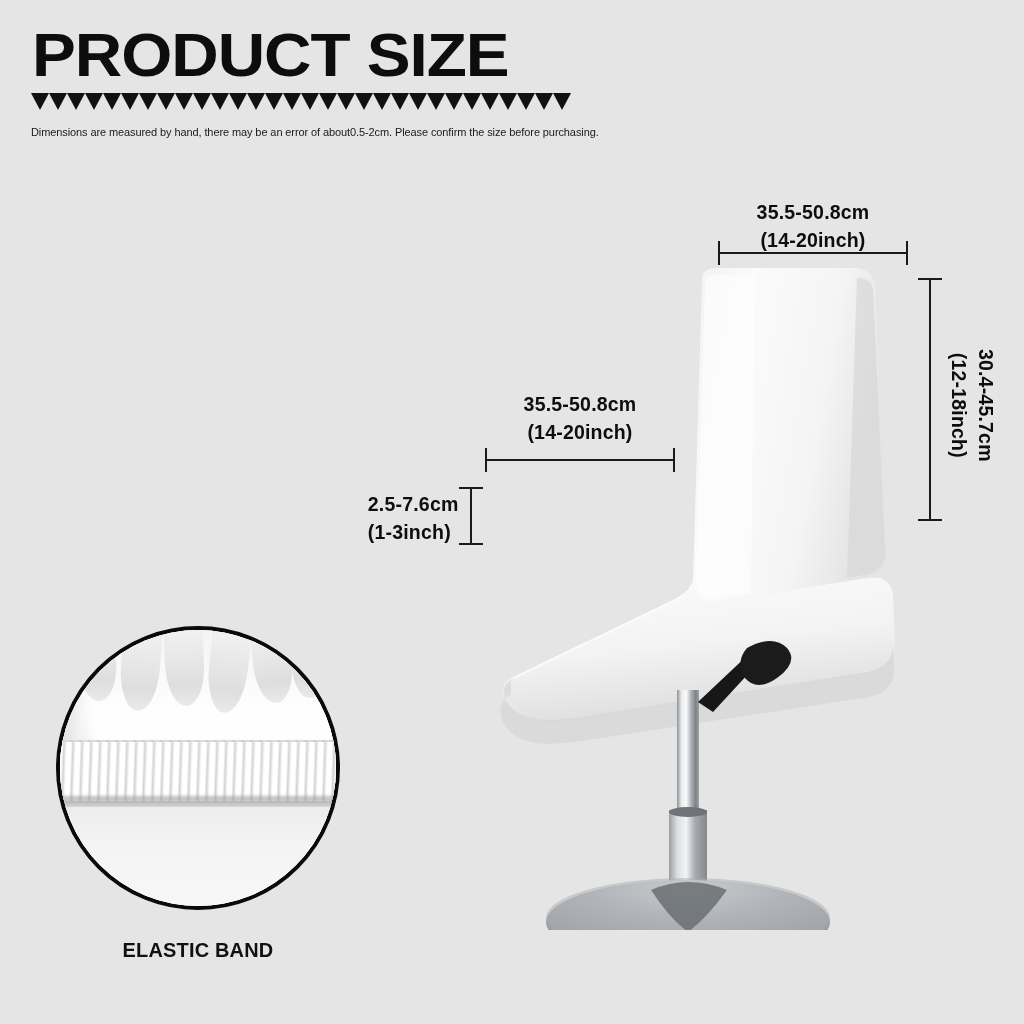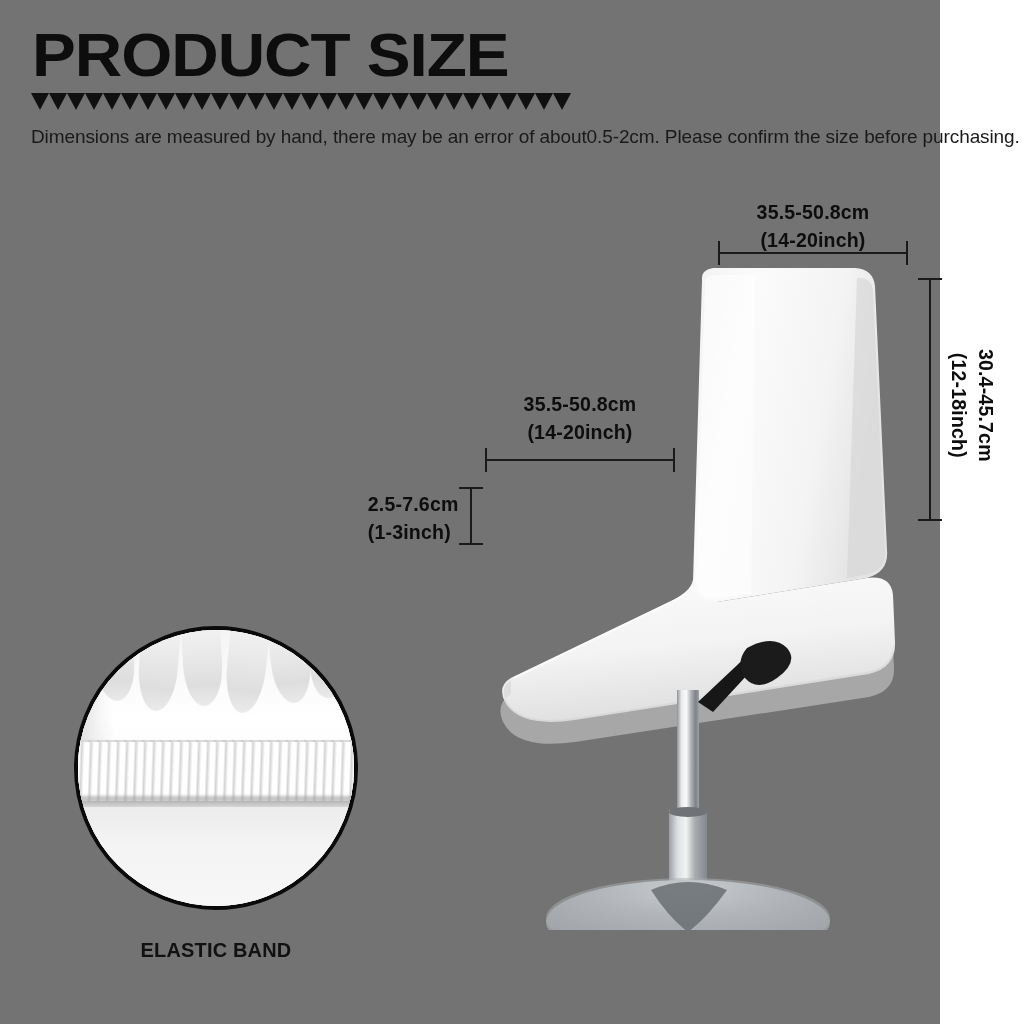--- a/index.html
+++ b/index.html
@@ -6,22 +6,22 @@
 
   html, body {
     width:1024px; height:1024px;
     background:#ffffff;
     font-family:"Liberation Sans", sans-serif;
     overflow:hidden;
   }
 
   #page {
     position:relative;
-    width:940px; height:1024px;
-    background:#737373;
+    width:1024px; height:1024px;
+    background:#e5e5e5;
   }
 
   
   .title {
     position:absolute;
     left:32px; top:26px;
     font-family:"Liberation Sans", sans-serif;
     font-size:62px;
     font-weight:bold;
     letter-spacing:-1px;
@@ -43,21 +43,21 @@
   .tri {
     width:0; height:0;
     border-left:9px solid transparent;
     border-right:9px solid transparent;
     border-top:17px solid #101010;
   }
 
   .subtitle {
     position:absolute;
     left:31px; top:126px;
-    font-size:19px;
+    font-size:11px;
     color:#1a1a1a;
     font-weight:500;
     white-space:nowrap;
     letter-spacing:-0.1px;
   }
 
   
   .circle-wrap { position:absolute; }
 
   .circle {
@@ -253,21 +253,21 @@
       <div class="tri"></div>
       <div class="tri"></div>
       <div class="tri"></div>
       <div class="tri"></div>
       <div class="tri"></div>
     </div>
 
   <div class="subtitle">Dimensions are measured by hand, there may be an error of about0.5-2cm. Please confirm the size before purchasing.</div>
 
 
-  <div class="circle-wrap" style="left:74px; top:626px;">
+  <div class="circle-wrap" style="left:56px; top:626px;">
     <div class="circle" style="width:284px; height:284px;">
       <div class="elastic">
         <div class="elastic-top">
           <div class="drape" style="left:6%;  transform:rotate(-5deg);"></div>
           <div class="drape" style="left:22%; transform:rotate(4deg);  height:70%;"></div>
           <div class="drape" style="left:38%; transform:rotate(-3deg); height:66%;"></div>
           <div class="drape" style="left:54%; transform:rotate(6deg);  height:72%;"></div>
           <div class="drape" style="left:70%; transform:rotate(-6deg); height:64%;"></div>
           <div class="drape" style="left:84%; transform:rotate(3deg);  height:60%;"></div>
         </div>

